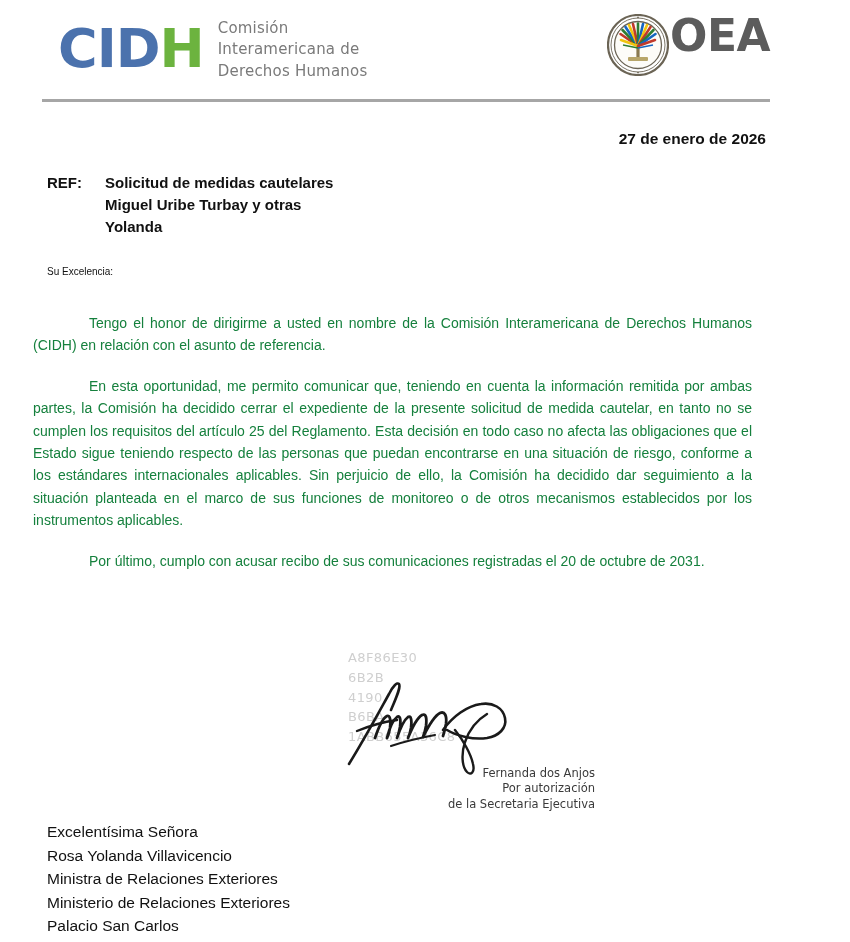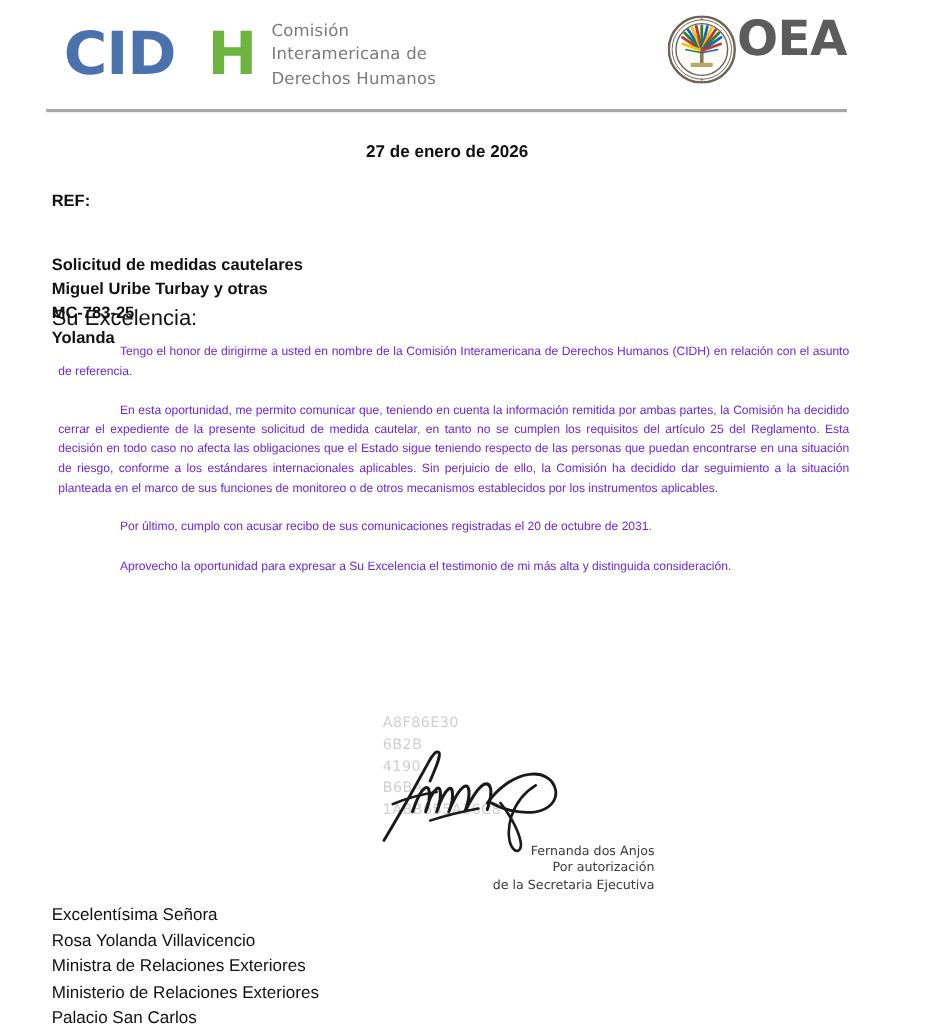--- a/index.html
+++ b/index.html
@@ -31,21 +31,20 @@
     align-items: center;
   }
   .cidh-mark {
     font-family: "DejaVu Sans", sans-serif;
     font-weight: bold;
     font-size: 54px;
     letter-spacing: -1px;
     line-height: 1;
     display: flex;
     align-items: center;
-    gap: 29px;
   }
   .cidh-blue { color: #4B72AD; }
   .cidh-green { color: #6CB33F; }
   .cidh-sub {
     margin-left: 14px;
     font-family: "DejaVu Sans", sans-serif;
     font-size: 15px;
     line-height: 1.42;
     color: #7a7a7a;
     letter-spacing: 0.2px;
@@ -88,57 +87,57 @@
   .page {
     position: absolute;
     left: 0; top: 0;
     width: 850px;
   }
   .date {
     position: absolute;
     left: 47px;
     top: 130px;
     width: 719px;
-    text-align: center;
+    text-align: right;
     font-size: 15.5px;
     font-weight: bold;
     color: #111;
   }
 
   .ref-block {
     position: absolute;
     left: 47px;
     top: 172px;
     font-weight: bold;
     font-size: 15px;
     line-height: 1.48;
     color: #111;
   }
-  .ref-row { display: flex; flex-direction: column; }
+  .ref-row { display: flex; }
   .ref-label { width: 58px; flex: 0 0 58px; }
   .ref-lines { }
   .ref-lines div { }
 
   .salutation {
     position: absolute;
     left: 47px;
-    top: 278px;
-    font-size: 20px;
+    top: 266px;
+    font-size: 10px;
     color: #111;
   }
 
   .body-text {
     position: absolute;
-    left: 53px;
+    left: 33px;
     top: 312px;
     width: 719px;
-    font-size: 11px;
+    font-size: 14px;
     line-height: 1.60;
     text-align: justify;
-    color: #6d28d9;
+    color: #15803d;
   }
   .body-text p {
     margin: 0 0 18px 0;
     text-indent: 56px;
   }
   .body-text p:last-child { margin-bottom: 0; }
 
   
   .signature-area {
     position: absolute;
@@ -249,33 +248,31 @@
 <div class="page">
 
   <div class="date">27 de enero de 2026</div>
 
   <div class="ref-block">
     <div class="ref-row">
       <div class="ref-label">REF:</div>
       <div class="ref-lines">
         <div>Solicitud de medidas cautelares</div>
         <div>Miguel Uribe Turbay y otras</div>
-        <div>MC-783-25</div>
         <div>Yolanda</div>
       </div>
     </div>
   </div>
 
   <div class="salutation">Su Excelencia:</div>
 
   <div class="body-text">
     <p>Tengo el honor de dirigirme a usted en nombre de la Comisión Interamericana de Derechos Humanos (CIDH) en relación con el asunto de referencia.</p>
     <p>En esta oportunidad, me permito comunicar que, teniendo en cuenta la información remitida por ambas partes, la Comisión ha decidido cerrar el expediente de la presente solicitud de medida cautelar, en tanto no se cumplen los requisitos del artículo 25 del Reglamento. Esta decisión en todo caso no afecta las obligaciones que el Estado sigue teniendo respecto de las personas que puedan encontrarse en una situación de riesgo, conforme a los estándares internacionales aplicables. Sin perjuicio de ello, la Comisión ha decidido dar seguimiento a la situación planteada en el marco de sus funciones de monitoreo o de otros mecanismos establecidos por los instrumentos aplicables.</p>
     <p>Por último, cumplo con acusar recibo de sus comunicaciones registradas el 20 de octubre de 2031.</p>
-    <p>Aprovecho la oportunidad para expresar a Su Excelencia el testimonio de mi más alta y distinguida consideración.</p>
   </div>
 
   <div class="signature-area">
     <div class="hash-watermark">A8F86E30
 6B2B
 4190
 B6BA
 1ABB655A36C8</div>
 
     <span class="signature-svg">

